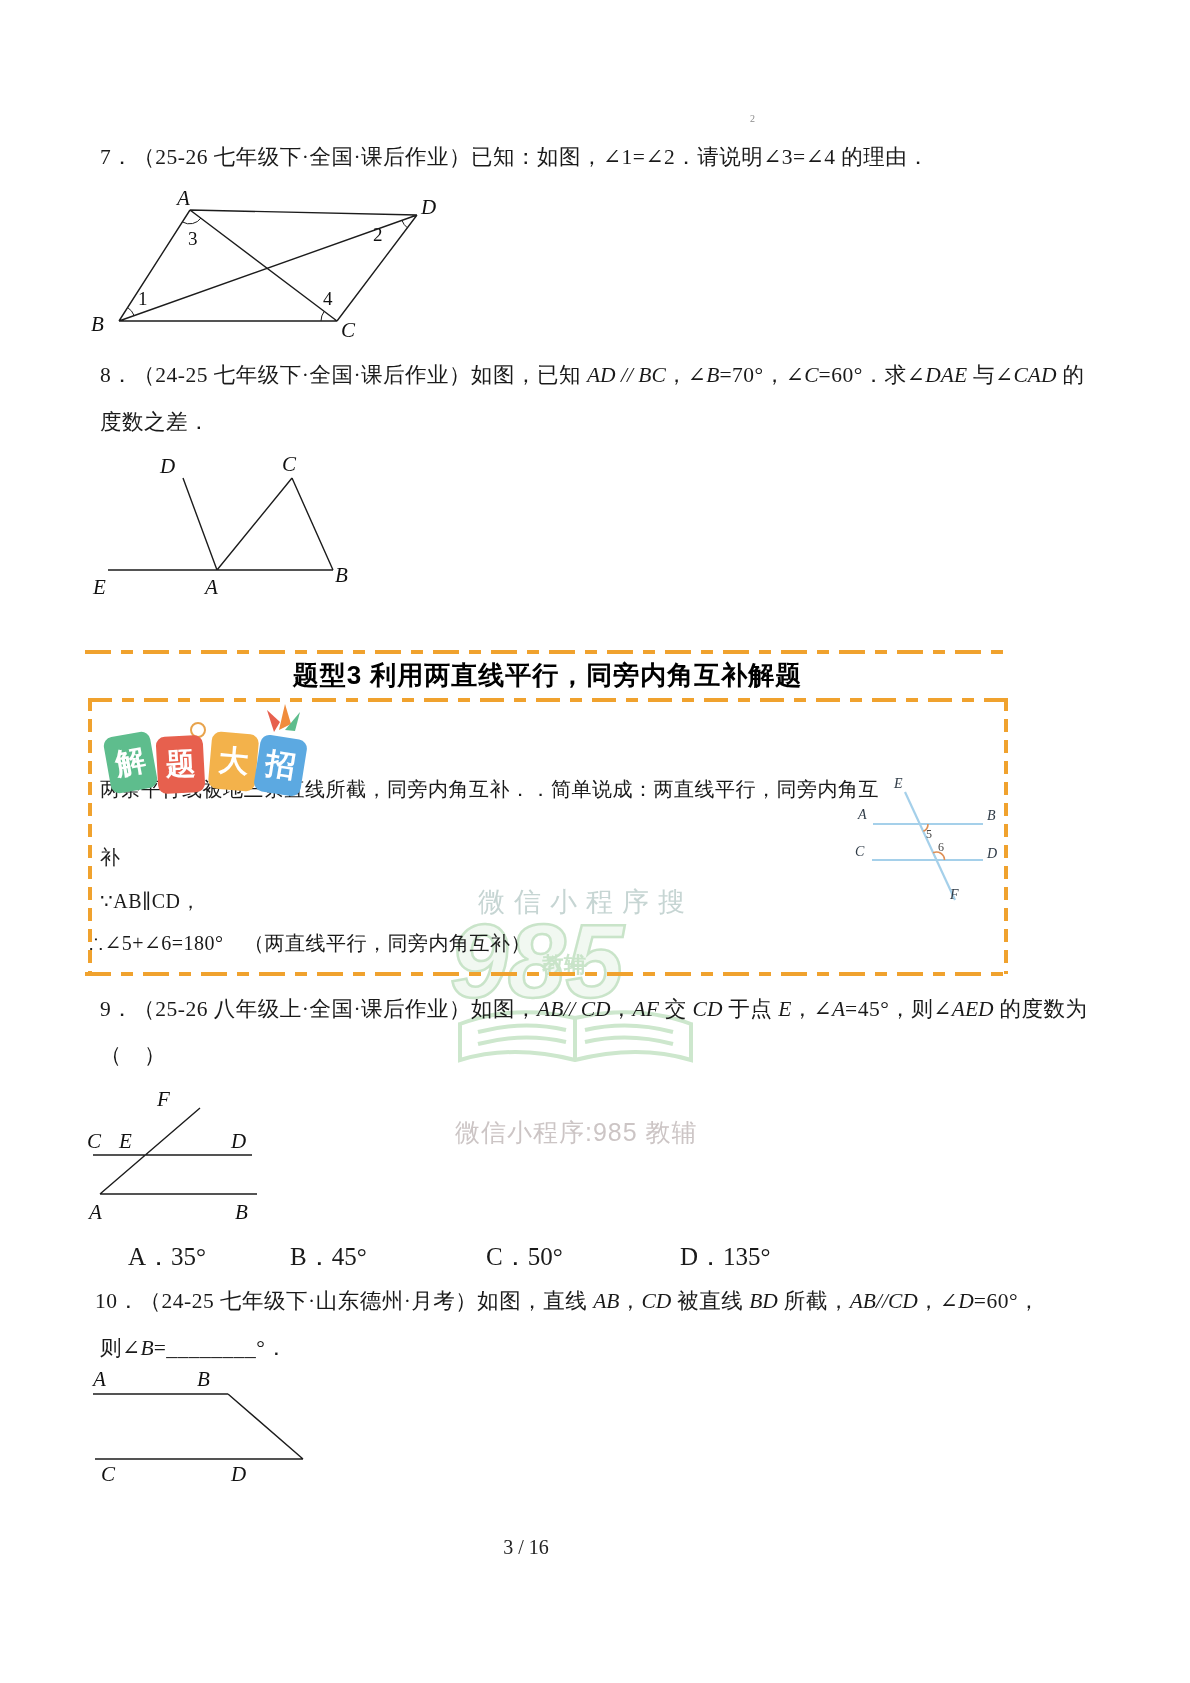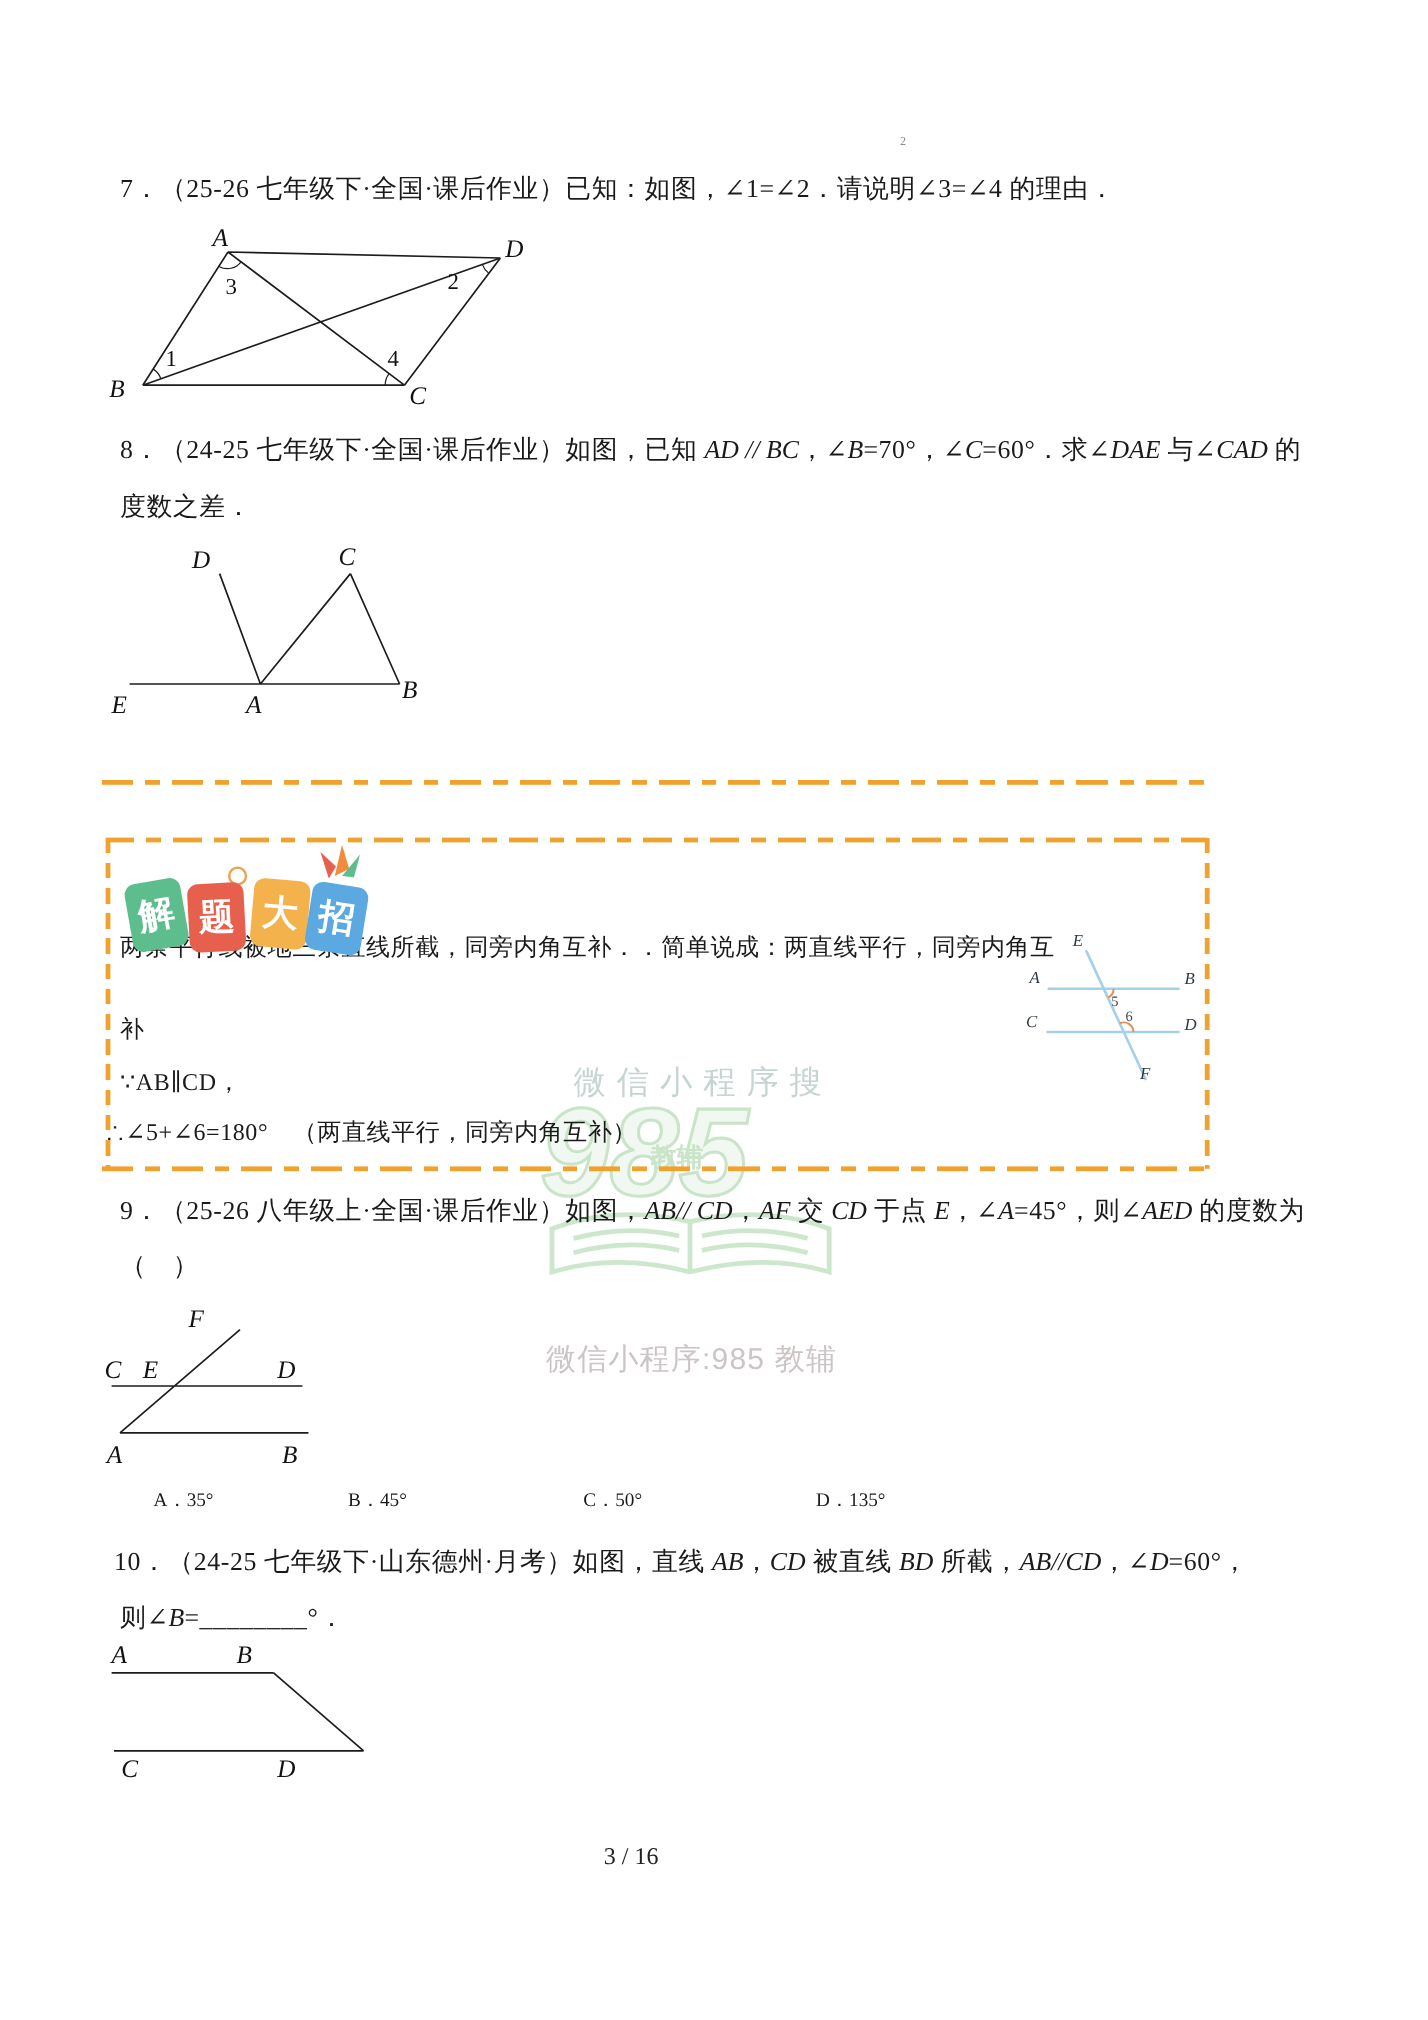--- a/index.html
+++ b/index.html
@@ -13,21 +13,21 @@
        background:repeating-linear-gradient(90deg,#F0A22E 0 26px,transparent 26px 36px,#F0A22E 36px 48px,transparent 48px 58px);}
   .hedge{height:3.5px;z-index:2;
        background:repeating-linear-gradient(90deg,#F0A22E 0 24px,transparent 24px 34px,#F0A22E 34px 46px,transparent 46px 56px);}
   .vedge{width:3.5px;z-index:2;
        background:repeating-linear-gradient(180deg,#F0A22E 0 13px,transparent 13px 21px);}
   .sec-title{width:925px;text-align:center;font-family:"Liberation Sans","DejaVu Sans",sans-serif;
        font-weight:900;font-size:26px;color:#000;z-index:2;letter-spacing:1px;}
   .badge{width:47px;height:57px;border-radius:9px;display:flex;align-items:center;justify-content:center;
        color:#fff;font-family:"Liberation Sans","DejaVu Sans",sans-serif;font-weight:bold;font-size:30px;z-index:3;}
   .ring{width:12px;height:12px;border:2.5px solid #E8A34C;border-radius:50%;z-index:2;}
-  .opt{font-size:16px;white-space:nowrap;z-index:2;}
+  .opt{font-size:25px;white-space:nowrap;z-index:2;}
   .wm{z-index:0;white-space:nowrap;}
   .wm-top{font-size:27px;letter-spacing:9px;color:#C6D5D3;font-family:"Liberation Sans",sans-serif;}
   .wm-big{font-size:104px;font-weight:bold;font-style:italic;color:#F1F8F1;
           -webkit-text-stroke:2.5px #C9E4C9;font-family:"Liberation Sans",sans-serif;}
   .wm-mid{font-size:22px;color:#C9E4C9;font-family:"Liberation Sans",sans-serif;font-weight:bold;}
   .wm-bottom{font-size:25px;color:#CCC5C5;font-family:"Liberation Sans",sans-serif;letter-spacing:1px;margin-top:30px;}
   .corner{font-size:10px;color:#8a8a8a;z-index:2;}
   .footer{width:1052px;text-align:center;font-size:20px;color:#222;z-index:2;}
   svg{overflow:visible;z-index:2;position:absolute;}
   svg text{font-family:"Liberation Serif","DejaVu Serif",serif;}
@@ -88,20 +88,21 @@
     <g font-size="21" font-style="italic" fill="#111">
       <text x="75" y="28">D</text>
       <text x="197" y="26">C</text>
       <text x="8" y="149">E</text>
       <text x="120" y="149">A</text>
       <text x="250" y="137">B</text>
     </g>
   </svg>
 
   <div class="abs sep" style="left:85px;top:650px;width:925px;"></div>
+  <div class="abs sec-title" style="left:85px;top:658px;">题型3 利用两直线平行，同旁内角互补解题</div>
 
   <div class="abs hedge" style="left:88px;top:698px;width:918px;"></div>
   <div class="abs sep" style="left:85px;top:972px;width:925px;"></div>
   <div class="abs vedge" style="left:88px;top:698px;height:276px;"></div>
   <div class="abs vedge" style="left:1004px;top:698px;height:276px;"></div>
 
   <div class="abs ring" style="left:190px;top:722px;"></div>
   <div class="abs badge" style="left: 107px; top: 734px; transform: rotate(-10deg); background: rgb(94, 189, 141);">
       <span>解</span>
     </div>

